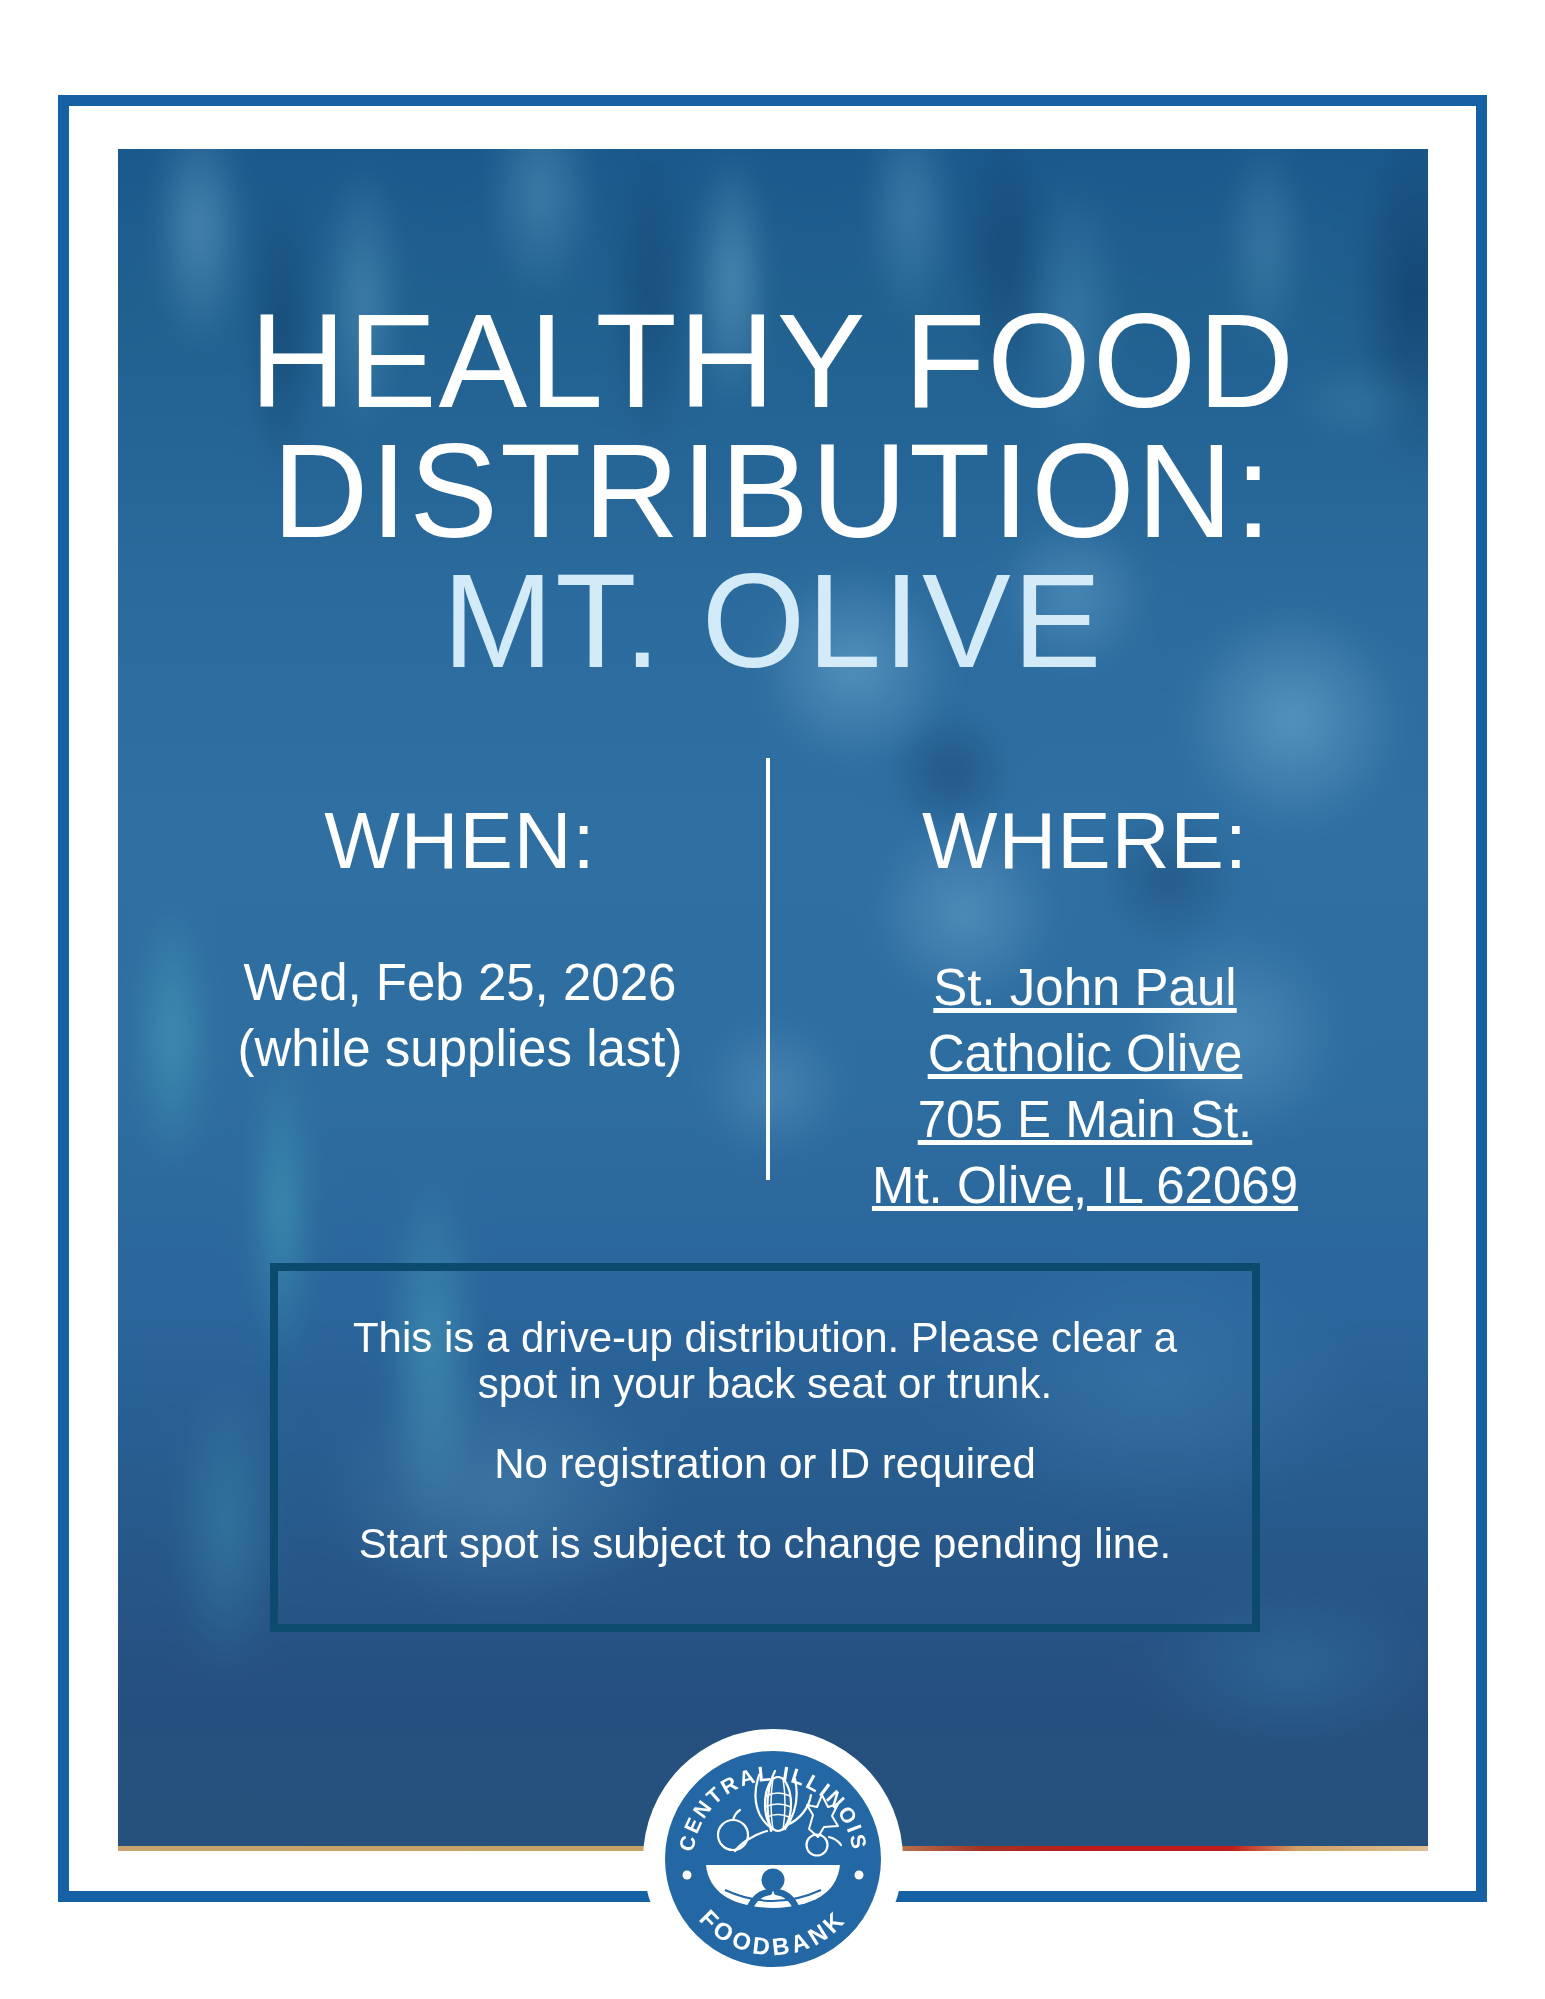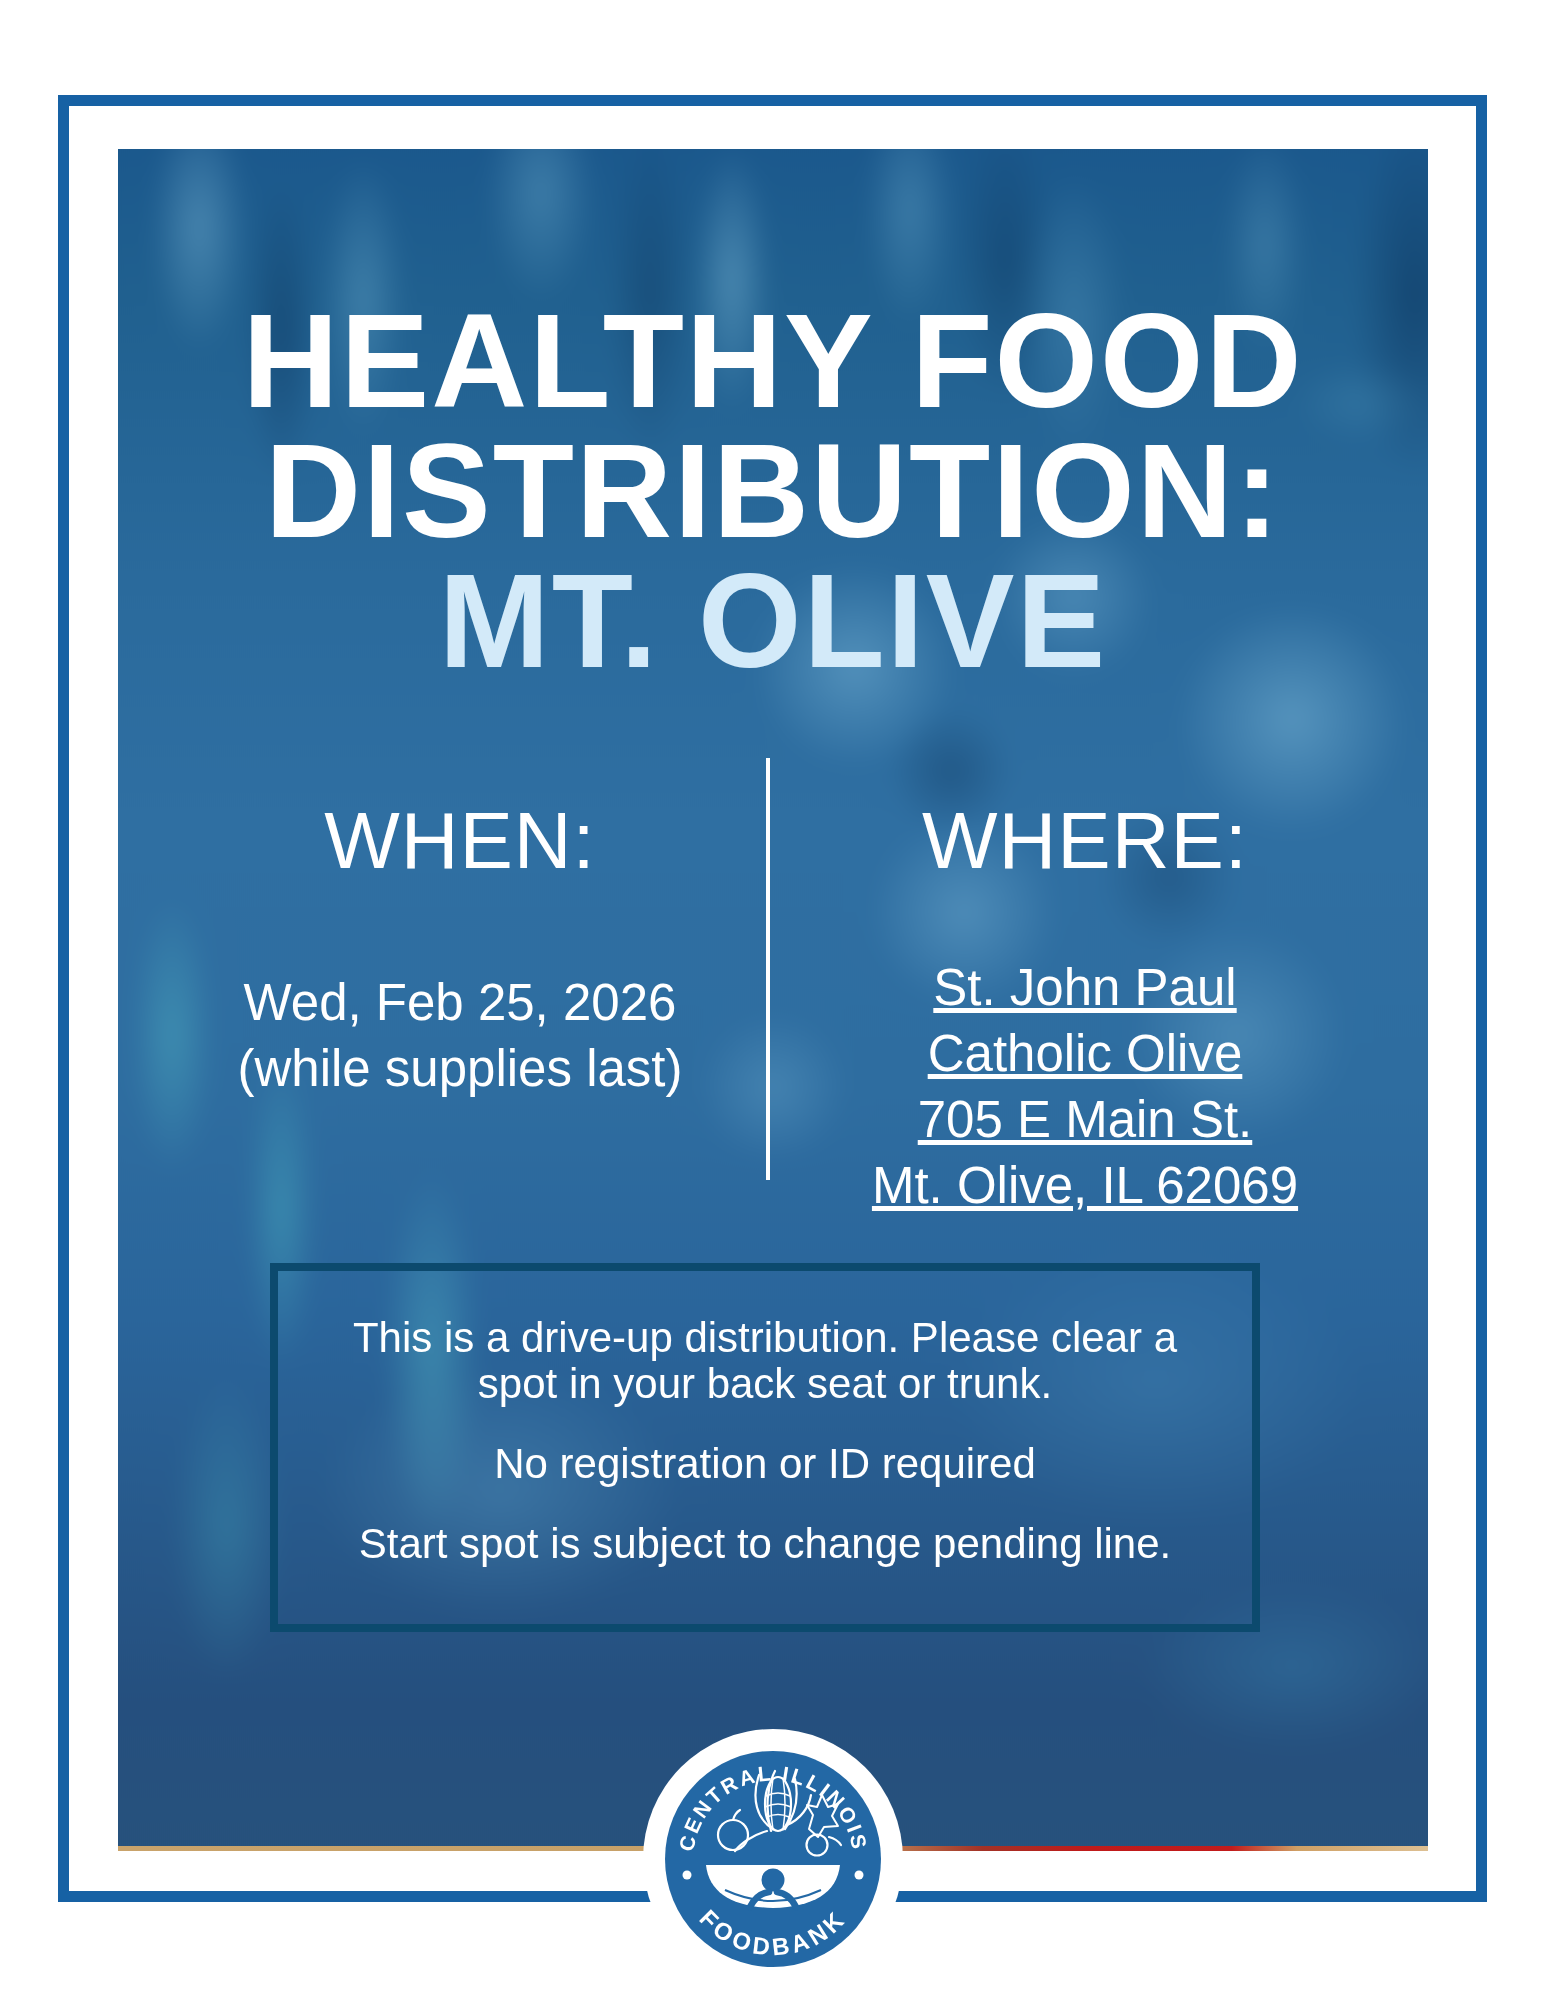--- a/index.html
+++ b/index.html
@@ -46,35 +46,35 @@
       radial-gradient(ellipse 300px 200px at 78% 72%,rgba(80,150,195,.28),transparent 70%),
       radial-gradient(ellipse 220px 120px at 88% 88%,rgba(60,140,185,.32),transparent 70%),
       linear-gradient(180deg,#1a578c 0%,#20608f 10%,#2a6a9c 26%,#2f6fa2 40%,#2e6da0 55%,#2a659b 68%,#27598b 80%,#254f7e 90%,#27527c 100%);
   }
   .photo-edge-strip{
     position:absolute;left:0;bottom:0;width:100%;height:5px;z-index:2;
     background:linear-gradient(90deg,#c9a36b 0%,#c7a067 55%,#a33226 66%,#c01a1a 74%,#c21c1c 85%,#cfa065 90%,#ddc093 100%);
   }
   .title{
     position:absolute;left:118px;top:296px;width:1310px;z-index:4;
-    text-align:center;color:#ffffff;font-weight:bold;
+    text-align:center;color:#ffffff;font-weight:normal;
     font-size:133px;line-height:130px;letter-spacing:2px;
   }
   .title .accent{color:#d3eaf9;}
   .heading{
     position:absolute;z-index:4;text-align:center;color:#ffffff;
     font-weight:normal;font-size:80px;line-height:80px;letter-spacing:1px;
   }
   .when-heading{left:160px;top:801px;width:600px;}
   .where-heading{left:780px;top:801px;width:610px;}
   .body-text{
     position:absolute;z-index:4;text-align:center;color:#ffffff;
     font-size:51px;line-height:66px;font-weight:400;
   }
-  .when-body{left:160px;top:950px;width:600px;margin-top:20px;}
+  .when-body{left:160px;top:950px;width:600px;}
   .where-body{left:780px;top:955px;width:610px;text-decoration:underline;}
   .divider{
     position:absolute;left:766px;top:758px;width:4px;height:422px;
     background:#ffffff;z-index:4;
   }
   .notice-box{
     position:absolute;left:270px;top:1263px;width:990px;height:369px;
     border:8px solid #0c4a6e;box-sizing:border-box;z-index:4;
     text-align:center;color:#ffffff;font-size:42px;line-height:46px;
     padding:44px 40px 0 40px;

